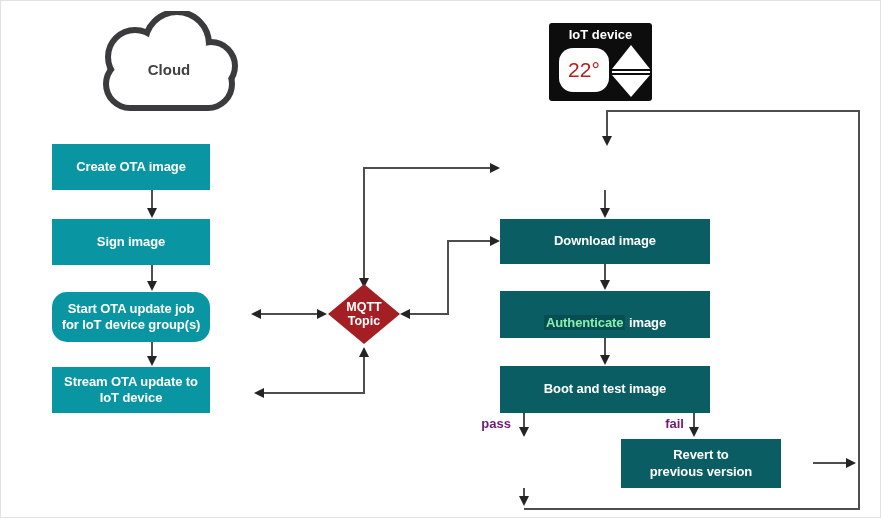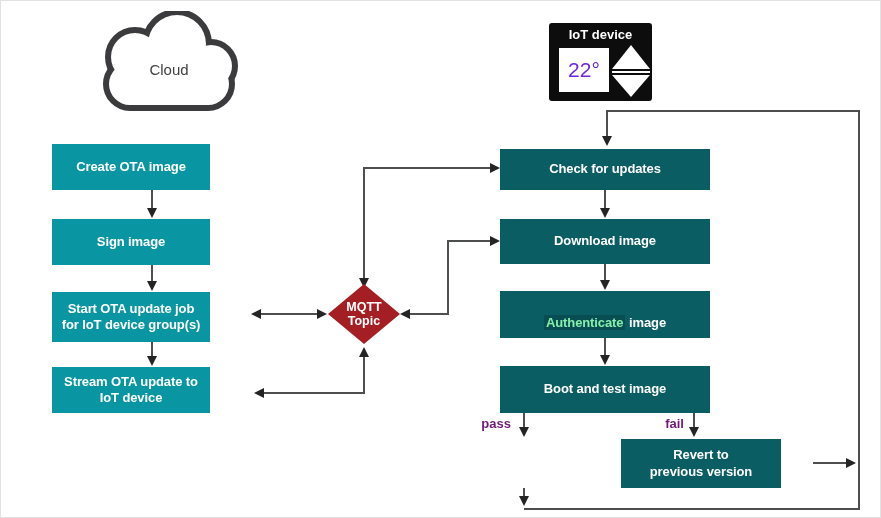--- a/index.html
+++ b/index.html
@@ -27,35 +27,35 @@
   .branch-label{
     position:absolute;font-weight:bold;font-size:13px;color:#701a75;
     text-align:right;
   }
   .auth-hl{color:#86efac;background:rgba(0,0,0,0.18);padding:0 2px;}
   
   .cloud-label{
     position:absolute;left:98px;top:10px;width:140px;height:100px;
     display:flex;align-items:center;justify-content:center;
     padding-top:16px;box-sizing:border-box;
-    color:#414042;font-weight:normal;font-size:15px;
+    color:#414042;font-weight:bold;font-size:15px;
   }
   
   .iot{
     position:absolute;left:548px;top:22px;width:103px;height:78px;
     background:#0d0d0d;border-radius:3px;color:#fff;
   }
   .iot-title{
     position:absolute;left:0;top:4px;width:100%;text-align:center;
     font-weight:bold;font-size:13px;
   }
   .iot-temp{
     position:absolute;left:10px;top:25px;width:50px;height:44px;
-    background:#fff;border-radius:0;display:flex;align-items:center;
-    justify-content:center;color:#6d28d9;font-size:21px;font-weight:normal;
+    background:#fff;border-radius:14px;display:flex;align-items:center;
+    justify-content:center;color:#b91c1c;font-size:21px;font-weight:normal;
   }
   svg{display:block;}
 </style>
 </head>
 <body>
 
 <div id="canvas">
 
   <svg class="abs" width="881" height="518" viewBox="0 0 881 518" style="left:0;top:0;" fill="none">
     <defs>
@@ -103,29 +103,28 @@
     <div class="iot-temp">22°</div>
     <svg class="abs" style="left:63px;top:22px;" width="38" height="52" viewBox="0 0 38 52">
       <polygon points="19,0 38,24 0,24" fill="#ffffff"></polygon>
       <rect x="0" y="26" width="38" height="2" fill="#ffffff"></rect>
       <polygon points="0,30 38,30 19,52" fill="#ffffff"></polygon>
     </svg>
   </div>
 
   <div class="flowbox cloudbox" style="top:143px;height:46px;">Create OTA image</div>
   <div class="flowbox cloudbox" style="top:218px;height:46px;">Sign image</div>
-  <div class="flowbox cloudbox" style="top:291px;height:50px;">Start OTA update job
+  <div class="flowbox cloudbox" style="top:291px;height:50px;border-radius:15px;">Start OTA update job
 for IoT device group(s)</div>
   <div class="flowbox cloudbox" style="top:366px;height:46px;">Stream OTA update to
 IoT device</div>
 
   <div class="diamond">MQTT
 Topic</div>
 
-  <div class="flowbox devbox" style="top:148px;height:41px;">Check for updates</div>
   <div class="flowbox devbox" style="top:218px;height:45px;">Download image</div>
   <div class="flowbox devbox" style="top:290px;height:47px;">
     <span>
       <span class="auth-hl">Authenticate</span><span> image</span>
     </span>
   </div>
   <div class="flowbox devbox" style="top:365px;height:47px;">Boot and test image</div>
 
   <div class="branch-label" style="left:455px;top:415px;width:55px;">pass</div>
   <div class="branch-label" style="left:635px;top:415px;width:48px;">fail</div>

